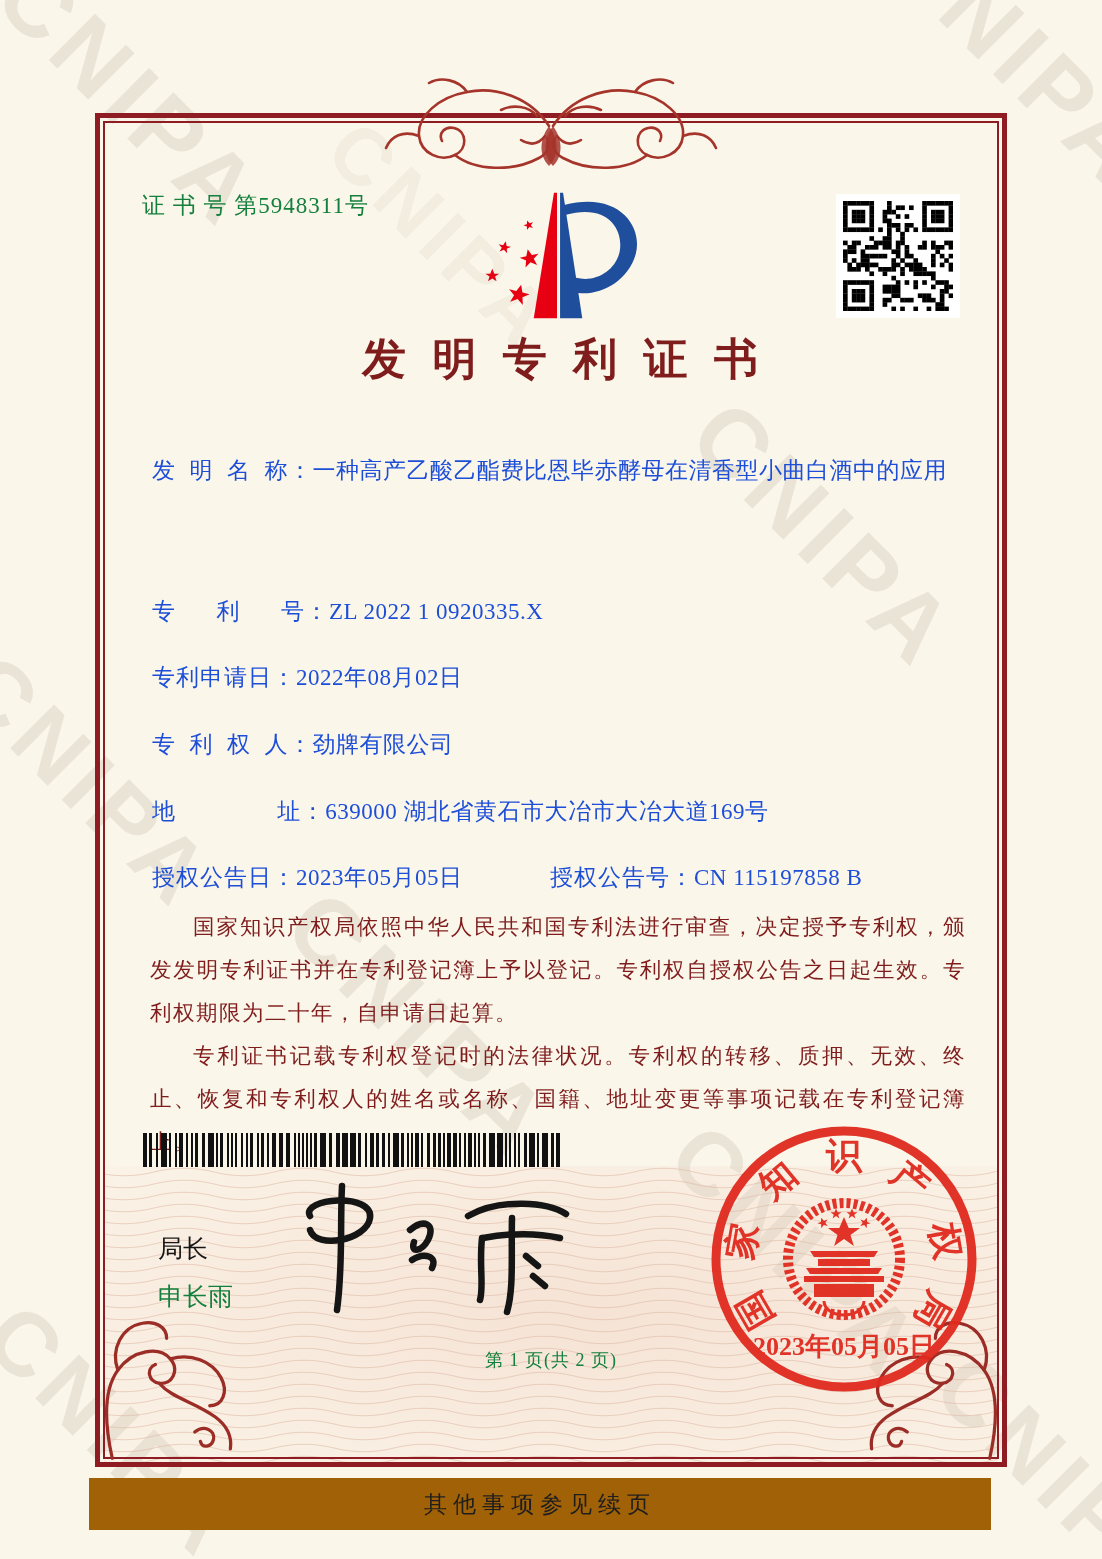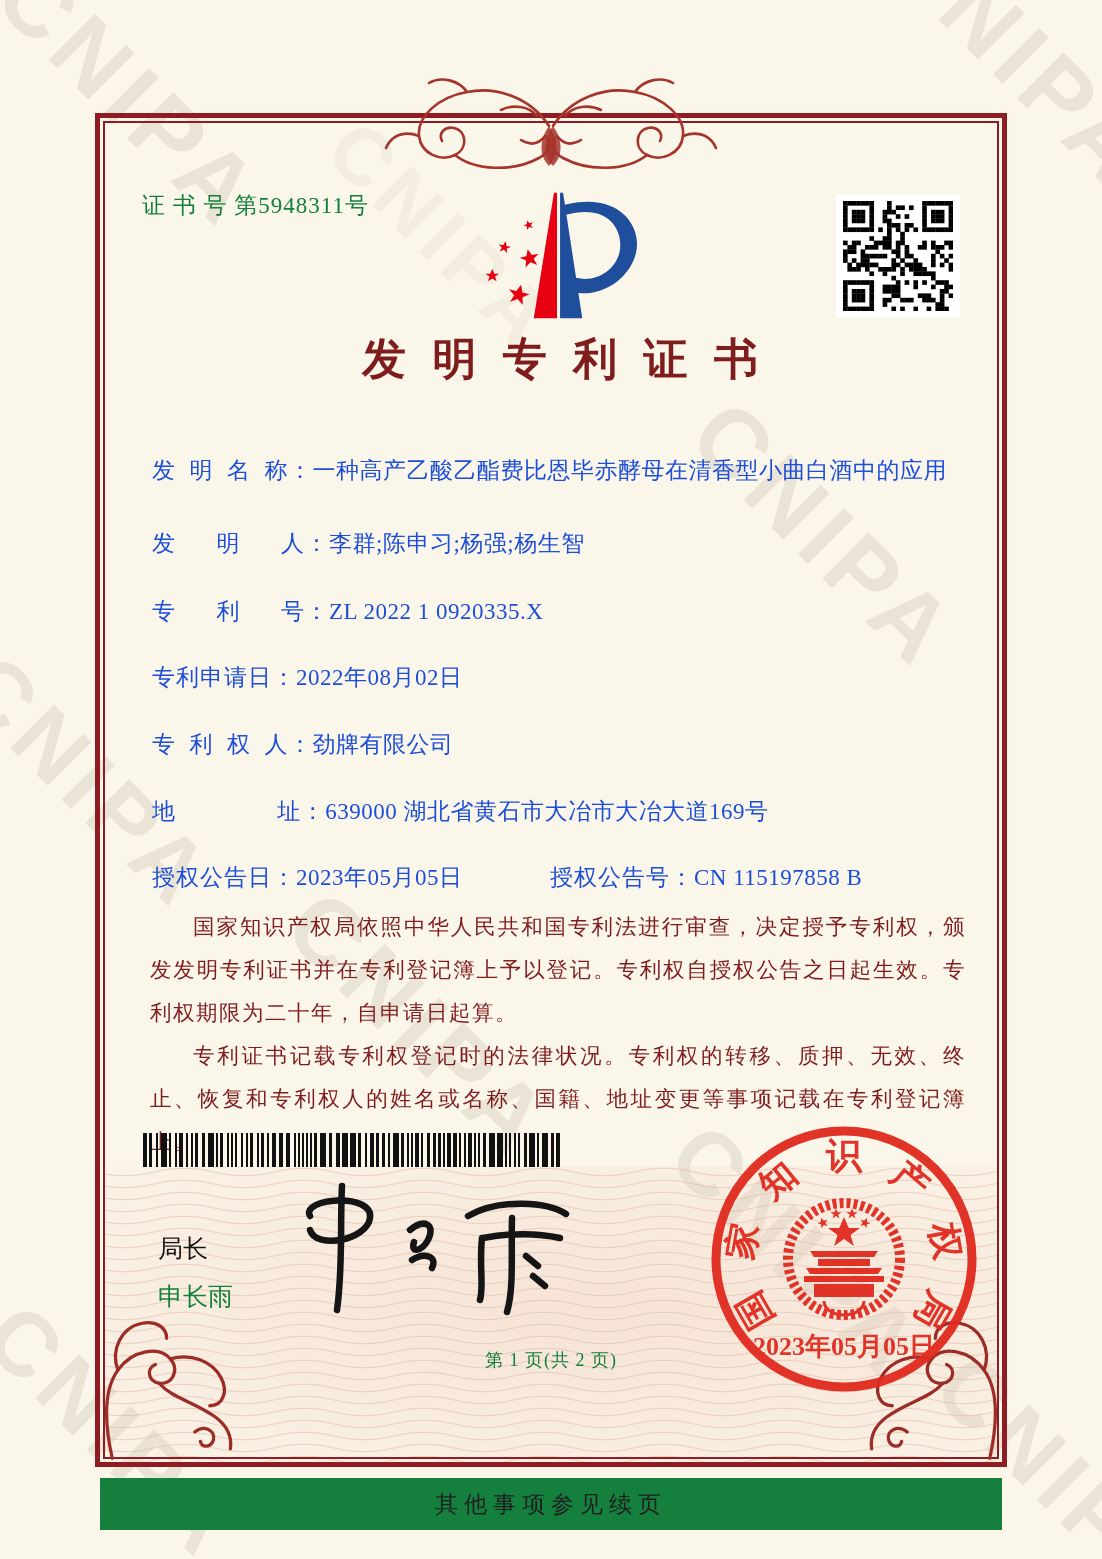--- a/index.html
+++ b/index.html
@@ -34,21 +34,21 @@
   .barcode{position:absolute;left:143px;top:1133px;width:420px;height:34px;z-index:2;}
   .sig-title{position:absolute;left:158px;top:1232px;font-family:"Liberation Sans","DejaVu Sans",sans-serif;
              font-size:25px;color:#161616;z-index:2;}
   .sig-name{position:absolute;left:158px;top:1280px;font-family:"Liberation Sans","DejaVu Sans",sans-serif;
             font-size:25px;color:#15803d;z-index:2;}
   .signature{position:absolute;left:290px;top:1172px;width:310px;height:150px;z-index:3;}
   .seal{position:absolute;left:703px;top:1118px;width:282px;height:282px;z-index:3;opacity:.95;}
   .seal text{font-family:"Liberation Serif","DejaVu Serif",serif;font-weight:700;}
   .page-num{position:absolute;left:0;top:1348px;width:100%;text-align:center;font-size:18px;
             color:#15803d;z-index:2;letter-spacing:1px;}
-  .cont-band{position:absolute;left:100px;top:1478px;width:902px;height:52px;background:#15803d;
+  .cont-band{position:absolute;left:89px;top:1478px;width:902px;height:52px;background:#a16207;
              display:flex;align-items:center;justify-content:center;z-index:2;}
   .cont-note{font-size:23px;letter-spacing:6px;color:#1e1e1e;}
 </style>
 </head>
 <body>
 
 <div class="page">
 
   <div class="wm" style="left:-35px;top:40px;font-size:95px;">CNIPA</div>
   <div class="wm" style="left:855px;top:0px;font-size:95px;">CNIPA</div>
@@ -421,23 +421,20 @@
         <rect x="96.80000000000001" y="105.60000000000001" width="4.65" height="4.65" fill="#000"></rect>
         <rect x="101.2" y="105.60000000000001" width="4.65" height="4.65" fill="#000"></rect>
       </svg>
   </div>
 
   <div class="title">发明专利证书</div>
 
   <div class="field-row" style="top:455px;">
     <span class="flabel">发  明  名  称：</span><span class="fvalue">一种高产乙酸乙酯费比恩毕赤酵母在清香型小曲白酒中的应用</span>
   </div>
-  <div class="field-row" style="top:528px;">
-    <span class="flabel">发      明      人：</span><span class="fvalue">李群;陈申习;杨强;杨生智</span>
-  </div>
   <div class="field-row" style="top:596px;">
     <span class="flabel">专      利      号：</span><span class="fvalue">ZL 2022 1 0920335.X</span>
   </div>
   <div class="field-row" style="top:662px;">
     <span class="flabel">专利申请日：</span><span class="fvalue">2022年08月02日</span>
   </div>
   <div class="field-row" style="top:729px;">
     <span class="flabel">专  利  权  人：</span><span class="fvalue">劲牌有限公司</span>
   </div>
   <div class="field-row" style="top:796px;">

